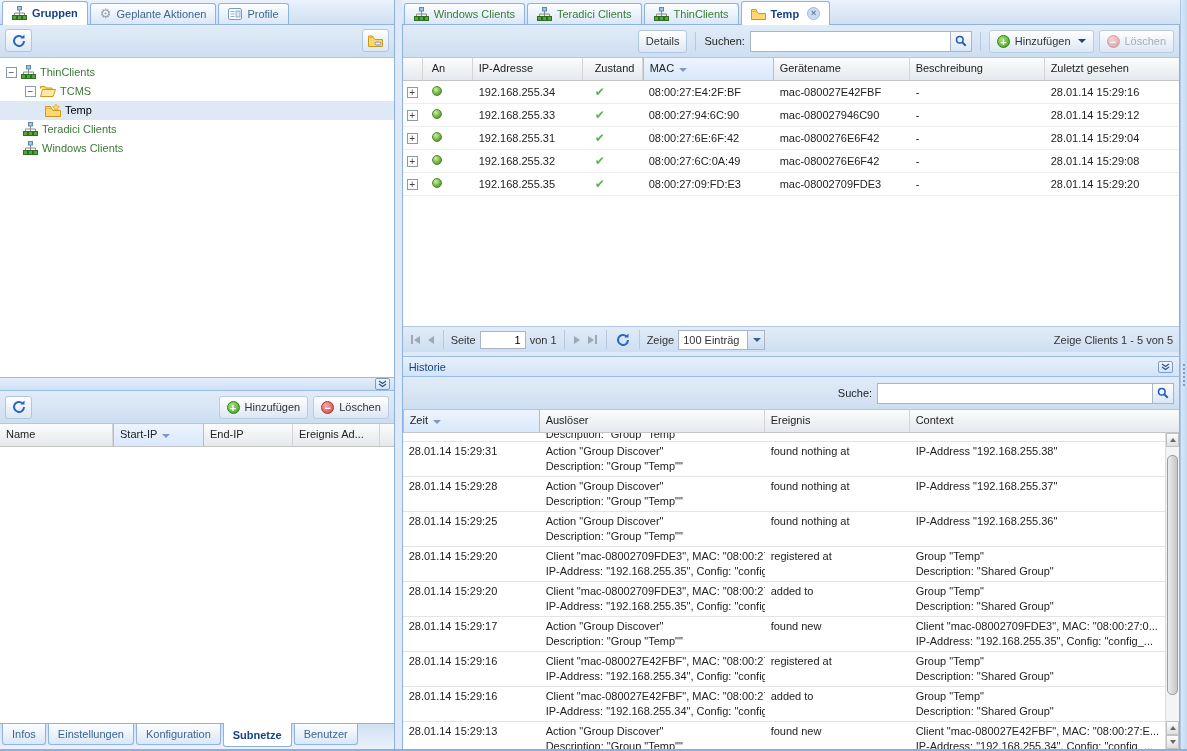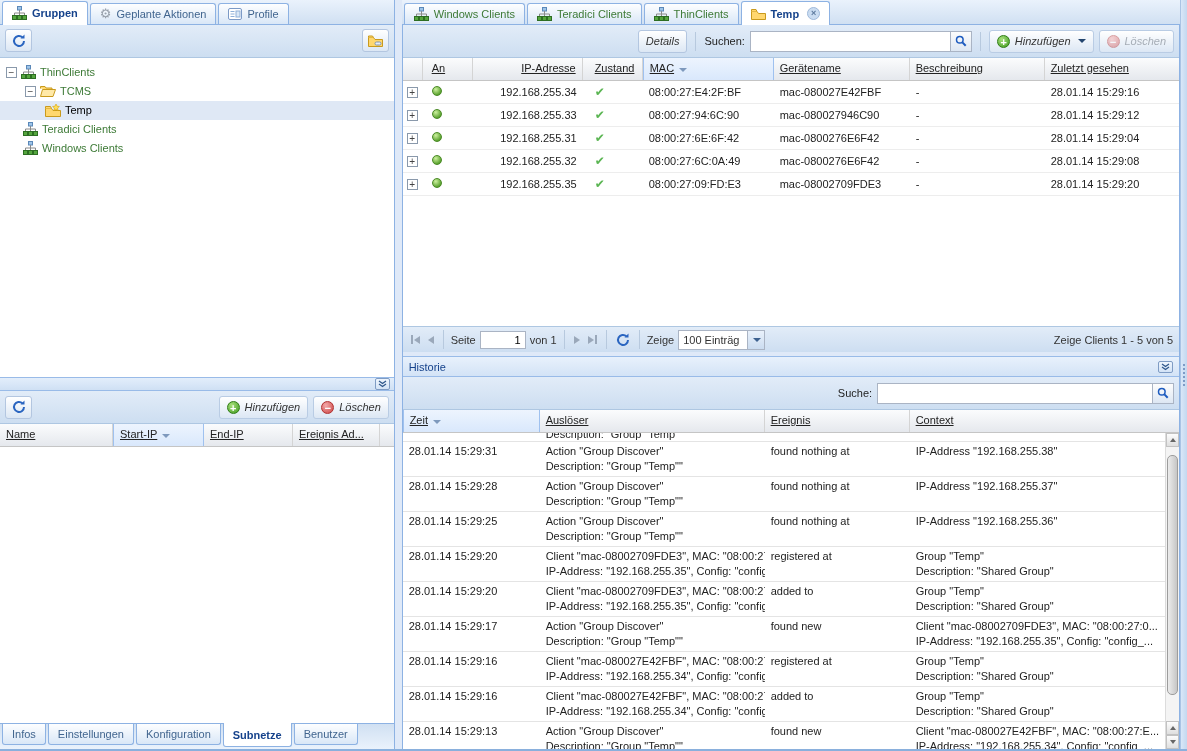--- a/index.html
+++ b/index.html
@@ -19,21 +19,21 @@
   .tab.active { background:#fff; font-weight:bold; color:#15428b; height:24px; margin-bottom:-1px; }
   .tabbar.bottom .tab { border:1px solid #8db2e3; border-top:none; border-radius:0 0 3px 3px; height:21px; }
   .tabbar.bottom .tab.active { height:24px; margin-top:-1px; margin-bottom:0; background:#fff; }
   .tab .green { color:#3d7a36; }
   .tab-close { width:13px; height:13px; border-radius:7px; background:#cadcf1; border:1px solid #9fb9da;
                color:#5b789c; font-size:9px; line-height:11px; text-align:center; margin-left:3px; }
 
   .toolbar { height:33px; background:linear-gradient(#e2ecf8,#cddef1); border-bottom:1px solid #aec7e2;
              display:flex; align-items:center; padding:0 5px; gap:5px; }
   .btn { height:23px; display:flex; align-items:center; gap:5px; padding:0 7px; border:1px solid #b3c6e0;
-         border-radius:3px; background:linear-gradient(#ffffff,#dce7f4); color:#333; white-space:nowrap;font-style:italic; }
+         border-radius:3px; background:linear-gradient(#ffffff,#dce7f4); color:#333; white-space:nowrap; }
   .btn.flat { border-color:#b9cce4; }
   .btn.disabled { color:#a6adb6; }
   .btn.disabled .icon-circle { opacity:.45; }
   .tsep { width:1px; height:19px; background:#b7c9de; margin:0 3px; }
   .spacer { flex:1; }
 
   .icon-circle { width:13px; height:13px; border-radius:8px; color:#fff; font-weight:bold; font-size:11px;
                  line-height:12px; text-align:center; display:inline-block; }
   .icon-add { background:radial-gradient(circle at 35% 30%, #a8e07c, #3f9a1f); border:1px solid #2f7d14; }
   .icon-del { background:radial-gradient(circle at 35% 30%, #f3a8a8, #cc4444); border:1px solid #b03030; }
@@ -41,21 +41,21 @@
                 border-top:4px solid #23456e; display:inline-block; margin-left:2px; }
 
   .search-wrap { display:flex; align-items:center; }
   .search-input { height:21px; border:1px solid #aab4c4; border-right:none; background:#fff; padding:0 4px;
                   font-family:"Liberation Sans",sans-serif; font-size:11px; }
   .search-btn { width:22px; height:21px; border:1px solid #aab4c4; background:linear-gradient(#fdfdfd,#dde7f3);
                 display:flex; align-items:center; justify-content:center; }
 
   
   .ghead { display:flex; height:23px; background:linear-gradient(#fbfcfd,#e5e8ed); border-bottom:1px solid #c5c5c5; }
-  .hcell { padding:4px 6px 0 6px; border-right:1px solid #d4d4d4; color:#222; white-space:nowrap; overflow:hidden;text-decoration:underline; }
+  .hcell { padding:4px 6px 0 6px; border-right:1px solid #d4d4d4; color:#222; white-space:nowrap; overflow:hidden; }
   .hcell.sorted { background:linear-gradient(#edf4fe,#d9e8fc); border-right:1px solid #9fc1ef;
                   border-left:1px solid #9fc1ef; }
   .sort-ind { display:inline-block; width:0; height:0; border-left:4px solid transparent;
               border-right:4px solid transparent; border-top:4px solid #7e99bd; margin-left:5px; }
   .grow { display:flex; height:23px; background:#fff; border-bottom:1px solid #ededed; align-items:center; }
   .gcell { padding:0 6px; white-space:nowrap; overflow:hidden; }
 
   .expander { width:11px; height:11px; border:1px solid #8a99ab; background:#fff; color:#444; font-size:10px;
               line-height:9px; text-align:center; display:inline-block; }
   .dot { width:10px; height:10px; border-radius:6px; display:inline-block;
@@ -84,21 +84,21 @@
   
   .s-name{width:113px;} .s-start{width:91px;} .s-end{width:89px;} .s-bc{width:87px;} .s-fill{flex:1;border-right:none;}
 
   
   .splitter { width:7px; background:#dfe9f8; }
   .right { flex:1; display:flex; flex-direction:column; }
   .rp-body { flex:1; display:flex; flex-direction:column; background:#fff; border-left:1px solid #8db2e3;
              border-right:1px solid #8db2e3; }
 
   
-  .c-exp{width:20px; padding-left:4px;} .c-an{width:50px; padding-left:9px;} .c-ip{width:110px;text-align:right;}
+  .c-exp{width:20px; padding-left:4px;} .c-an{width:50px; padding-left:9px;} .c-ip{width:110px;}
   .c-state{width:60px; padding-left:12px;} .c-mac{width:131px;} .c-dev{width:136px;} .c-desc{width:135px;}
   .c-seen{flex:1; border-right:none;}
 
   .cfiller { flex:1; background:#fff; }
 
   .paging { height:26px; background:linear-gradient(#e2ecf8,#cddef1); border-top:1px solid #aec7e2;
             display:flex; align-items:center; padding:0 6px; gap:4px; color:#333;margin-top:28px; }
   .pbtn { display:flex; align-items:center; gap:1px; padding:2px; color:#9aa8ba; }
   .tri { width:0; height:0; border-top:4px solid transparent; border-bottom:4px solid transparent; }
   .tri.l { border-right:6px solid currentColor; }

